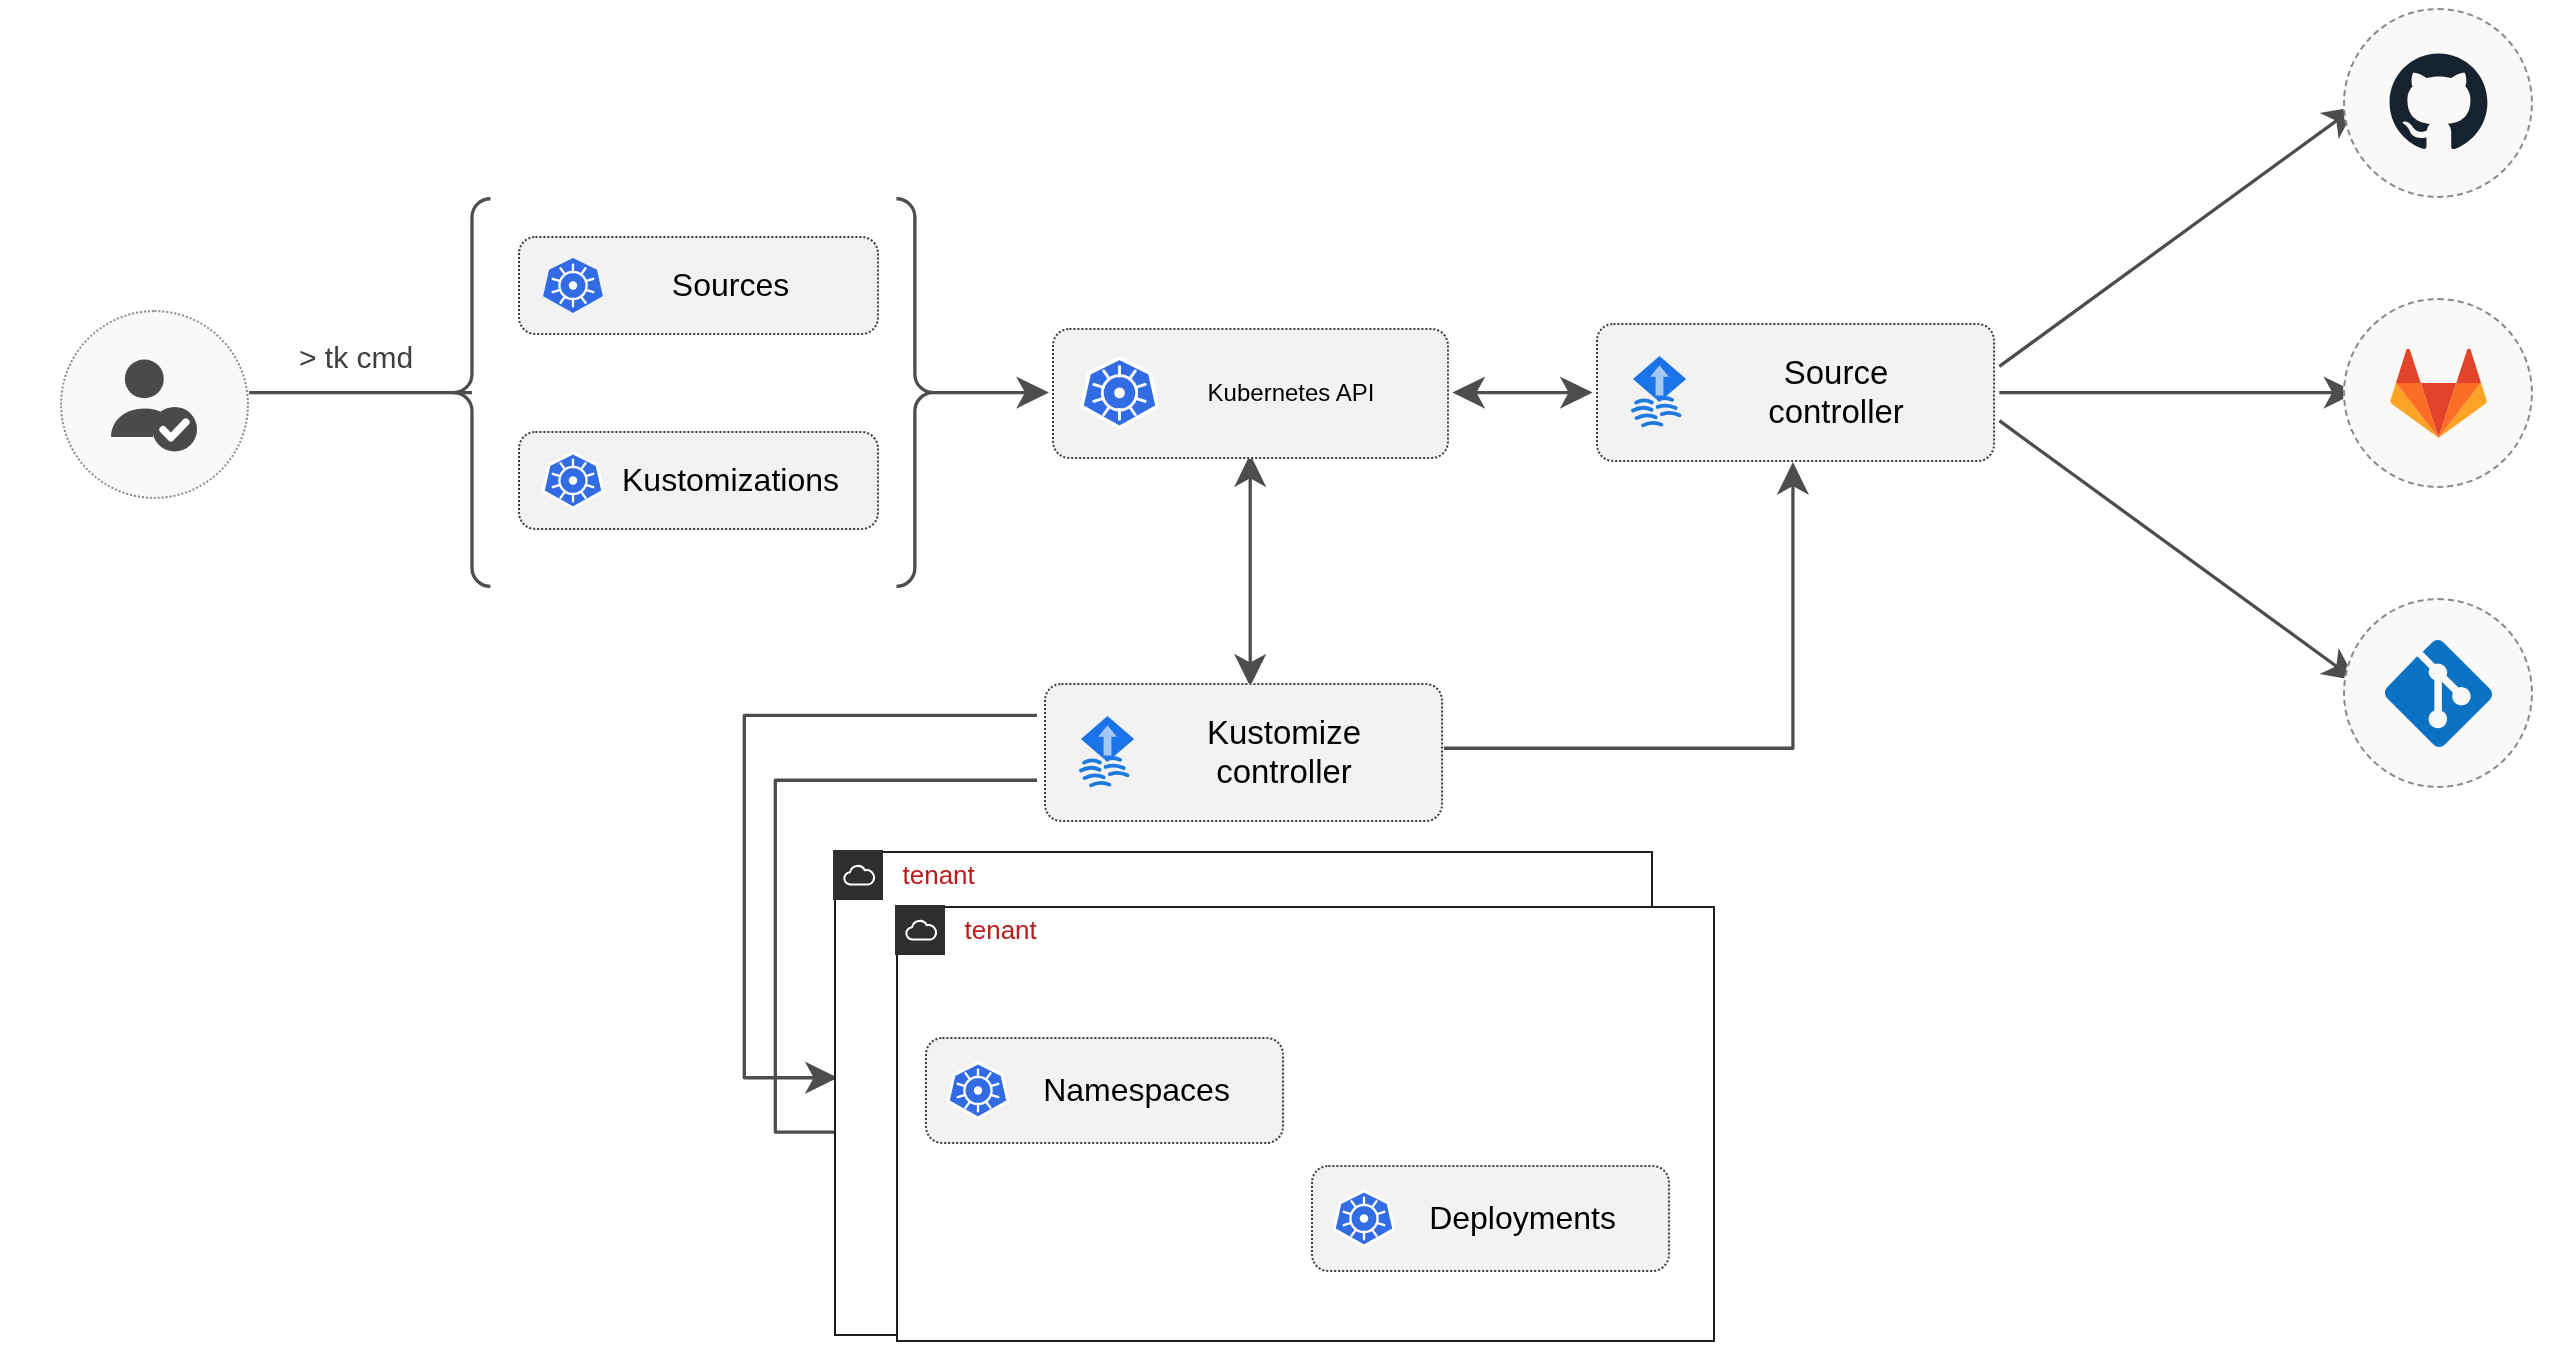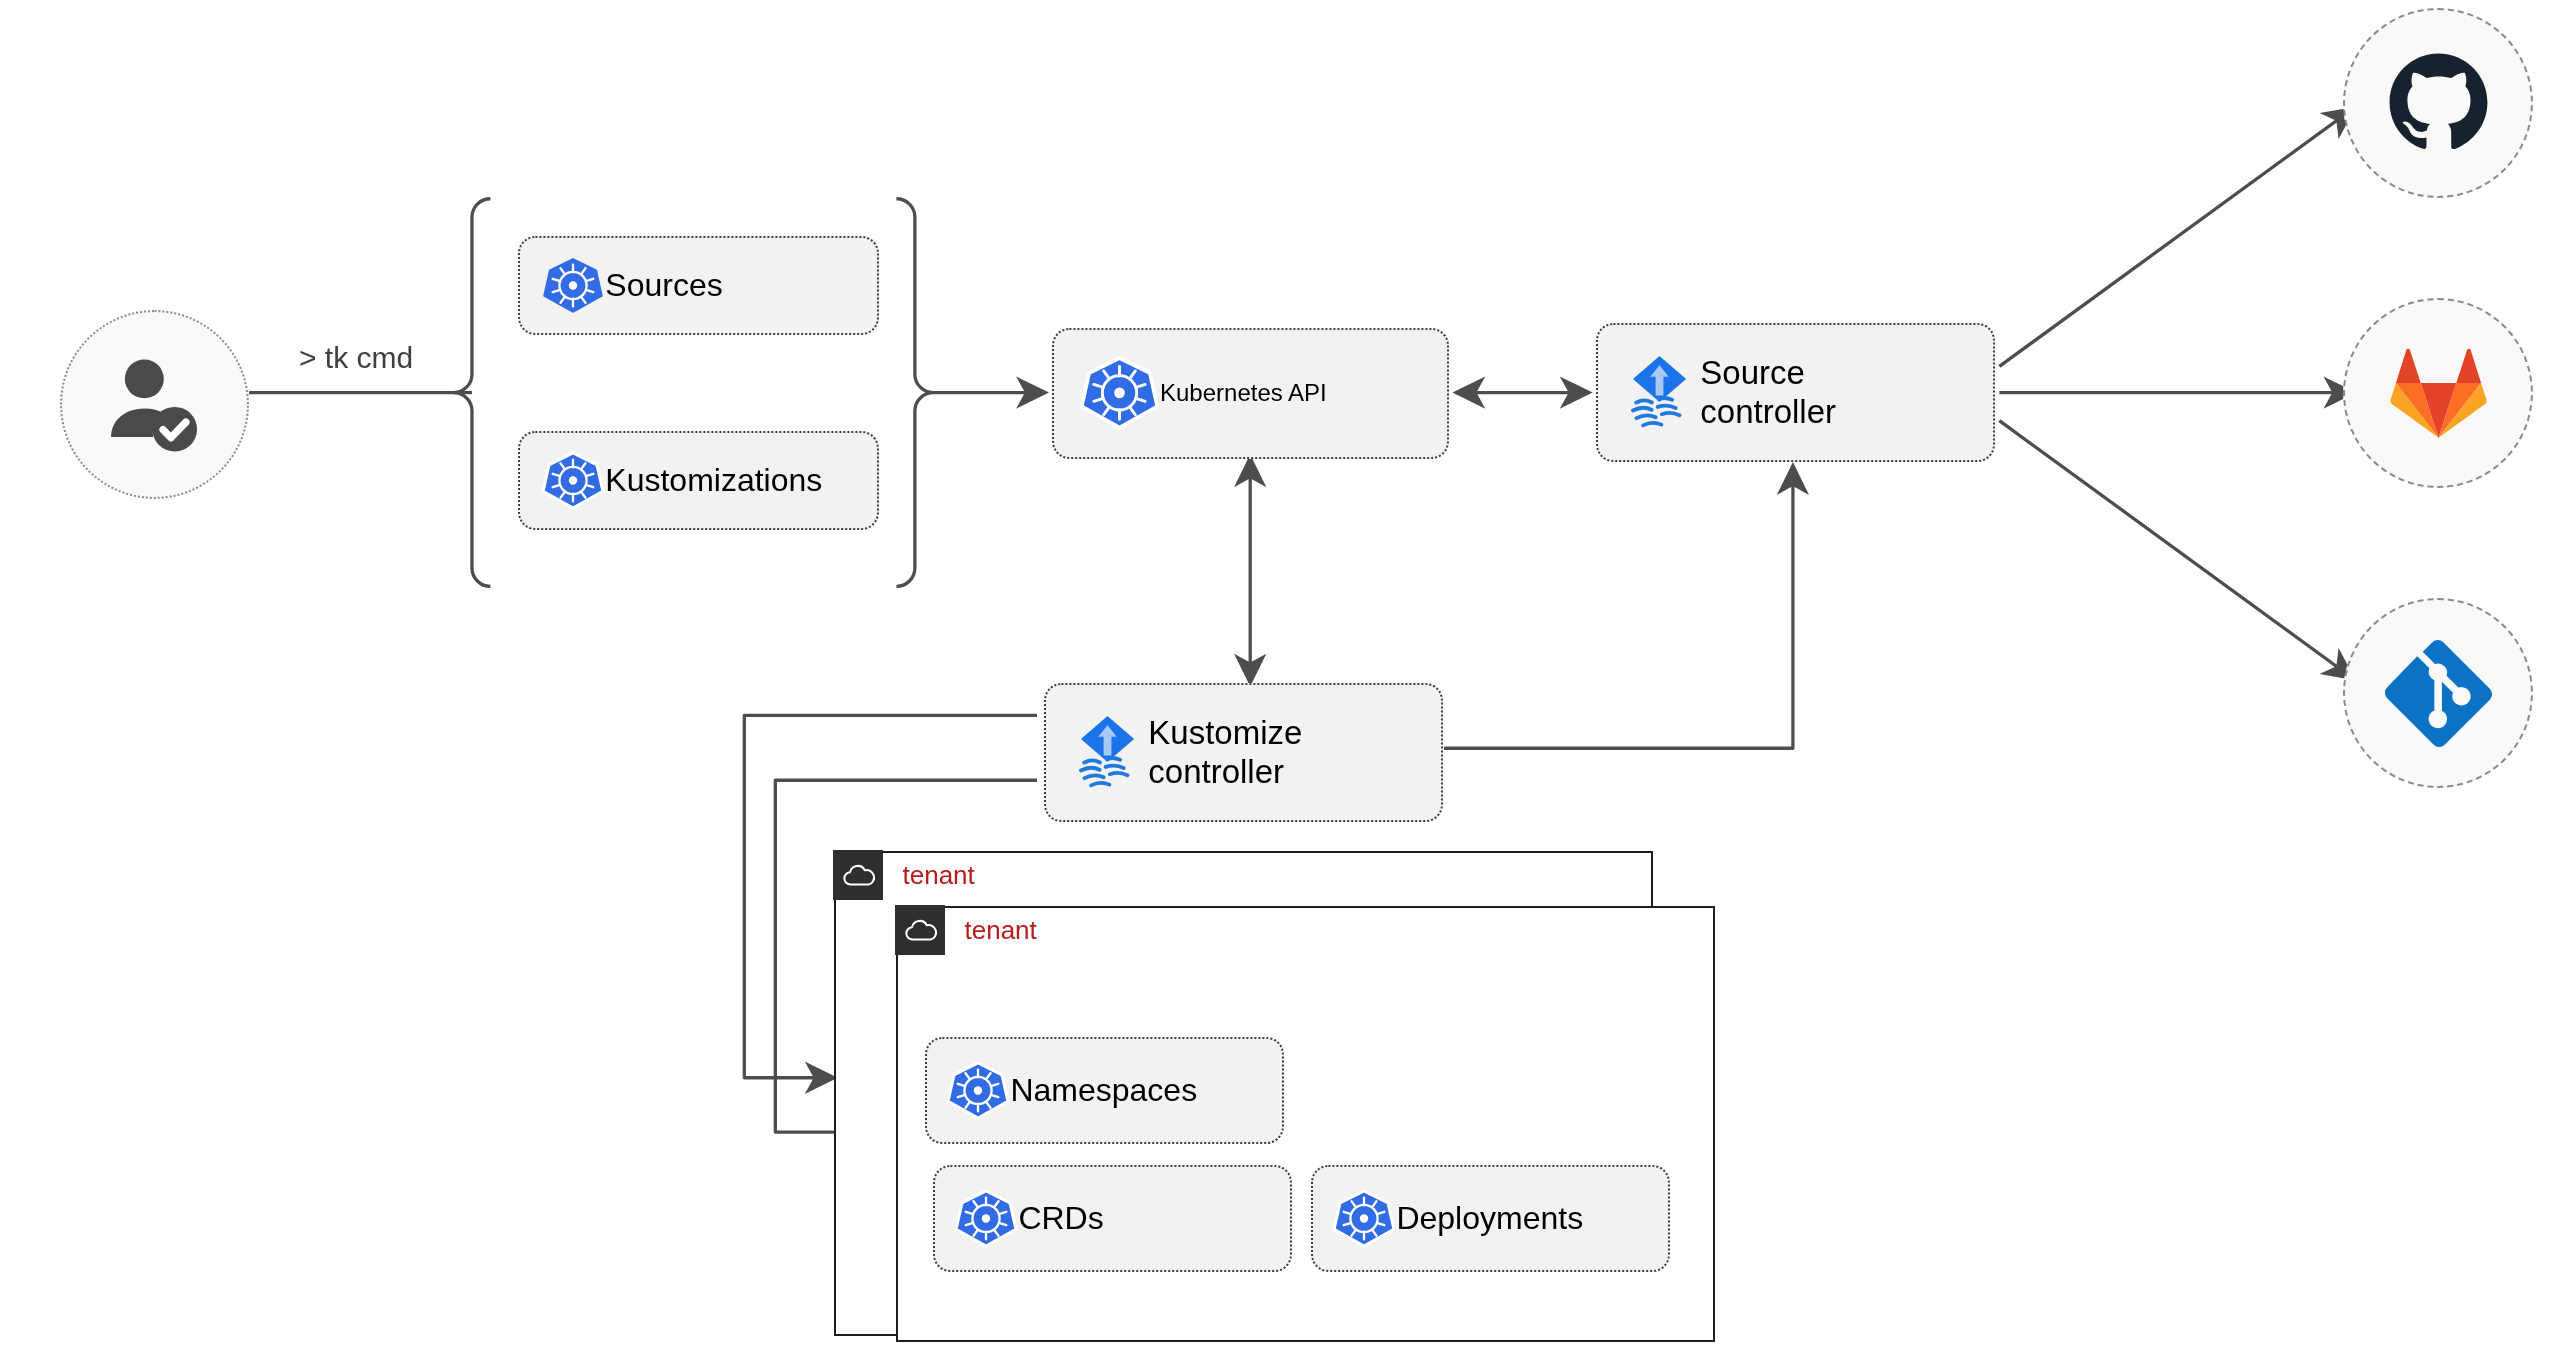--- a/index.html
+++ b/index.html
@@ -40,20 +40,21 @@
     justify-content: flex-start;
   }
   .dnode .ico {
     flex: 0 0 auto;
     display: flex;
     align-items: center;
     justify-content: center;
   }
   .dnode .lbl {
     flex: 1 1 auto;
+    text-align: center;
     color: #000000;
     line-height: 1.18;
     white-space: pre-line;
   }
 
   
   .dcircle {
     position: absolute;
     box-sizing: border-box;
     border-radius: 50%;
@@ -349,42 +350,20 @@
               <line x1="52.3" y1="24.8" x2="44.9" y2="27.2"></line>
               <line x1="19.1" y1="35.8" x2="11.7" y2="38.2"></line>
             </g>
             <circle cx="32" cy="31.5" r="4.2" fill="#ffffff"></circle>
           </svg>
         </span>
         <span class="lbl" style="font-size:32px;">Namespaces</span>
       </div>
 
 
-      <div class="dnode" style="left:35px; top:257px; width:359px; height:107px; padding:0 19.4px;">
-        <span class="ico">
-          <svg width="64" height="64" viewBox="0 0 64 64">
-            <path d="M32 4 L56 15.8 L61.9 42.2 L32 59 L2.1 42.2 L8 15.8 Z" fill="#326CE5" stroke="#ffffff" stroke-width="3"></path>
-            <g fill="none" stroke="#ffffff" stroke-width="2.3" stroke-linecap="round">
-              <circle cx="32" cy="31.5" r="13.6"></circle>
-              <line x1="32" y1="10.6" x2="32" y2="18.3"></line>
-              <line x1="32" y1="44.7" x2="32" y2="52.4"></line>
-              <line x1="11.7" y1="24.8" x2="19.1" y2="27.2"></line>
-              <line x1="44.9" y1="35.8" x2="52.3" y2="38.2"></line>
-              <line x1="19.5" y1="48.8" x2="24.0" y2="42.6"></line>
-              <line x1="40.0" y1="20.4" x2="44.5" y2="14.2"></line>
-              <line x1="44.5" y1="48.8" x2="40.0" y2="42.6"></line>
-              <line x1="24.0" y1="20.4" x2="19.5" y2="14.2"></line>
-              <line x1="52.3" y1="24.8" x2="44.9" y2="27.2"></line>
-              <line x1="19.1" y1="35.8" x2="11.7" y2="38.2"></line>
-            </g>
-            <circle cx="32" cy="31.5" r="4.2" fill="#ffffff"></circle>
-          </svg>
-        </span>
-        <span class="lbl" style="font-size:32px;">CRDs</span>
-      </div>
 
       <div class="dnode" style="left:413px; top:257px; width:359px; height:107px; padding:0 19.4px;">
         <span class="ico">
           <svg width="64" height="64" viewBox="0 0 64 64">
             <path d="M32 4 L56 15.8 L61.9 42.2 L32 59 L2.1 42.2 L8 15.8 Z" fill="#326CE5" stroke="#ffffff" stroke-width="3"></path>
             <g fill="none" stroke="#ffffff" stroke-width="2.3" stroke-linecap="round">
               <circle cx="32" cy="31.5" r="13.6"></circle>
               <line x1="32" y1="10.6" x2="32" y2="18.3"></line>
               <line x1="32" y1="44.7" x2="32" y2="52.4"></line>
               <line x1="11.7" y1="24.8" x2="19.1" y2="27.2"></line>

